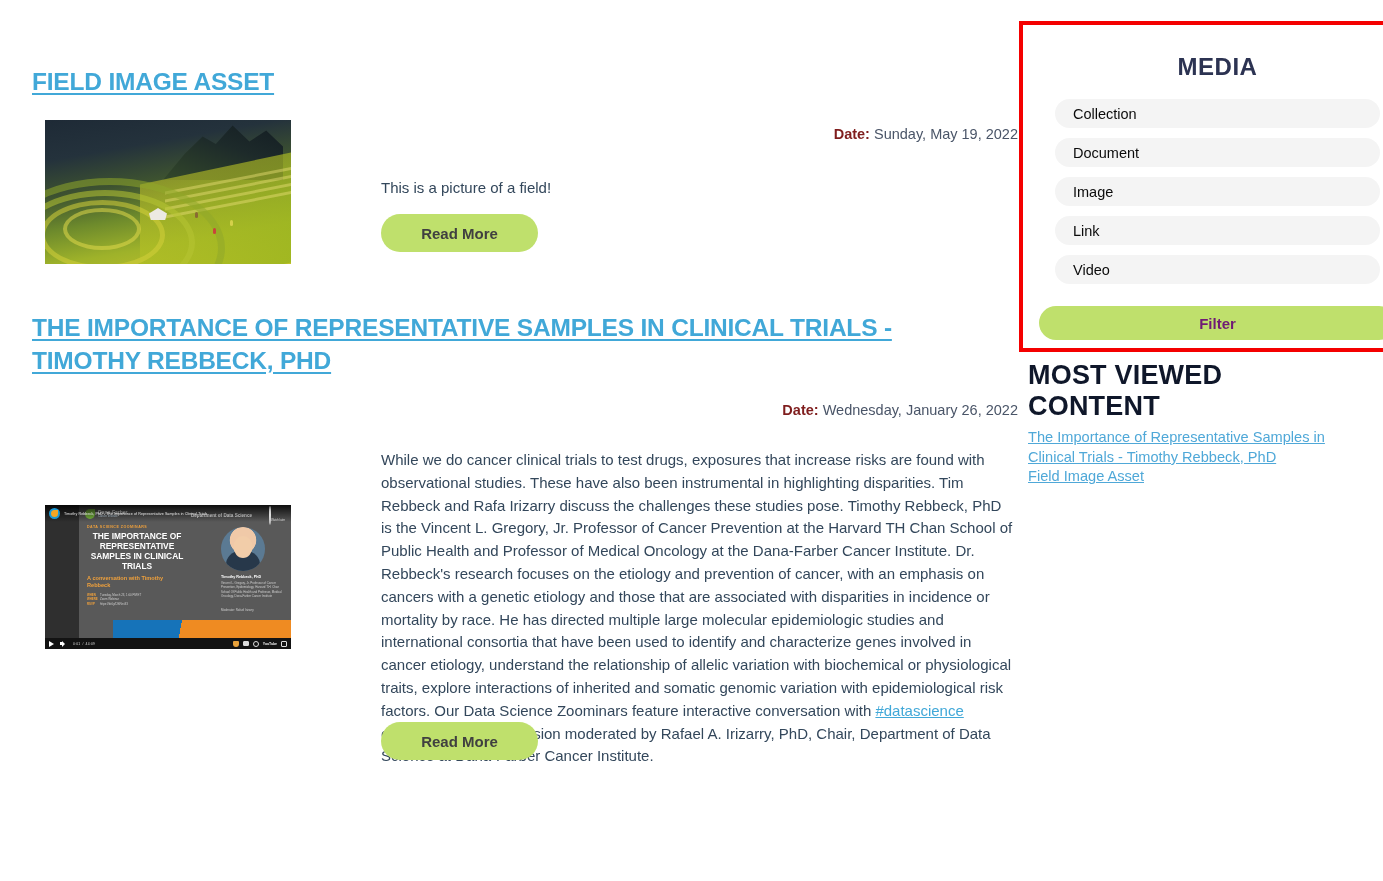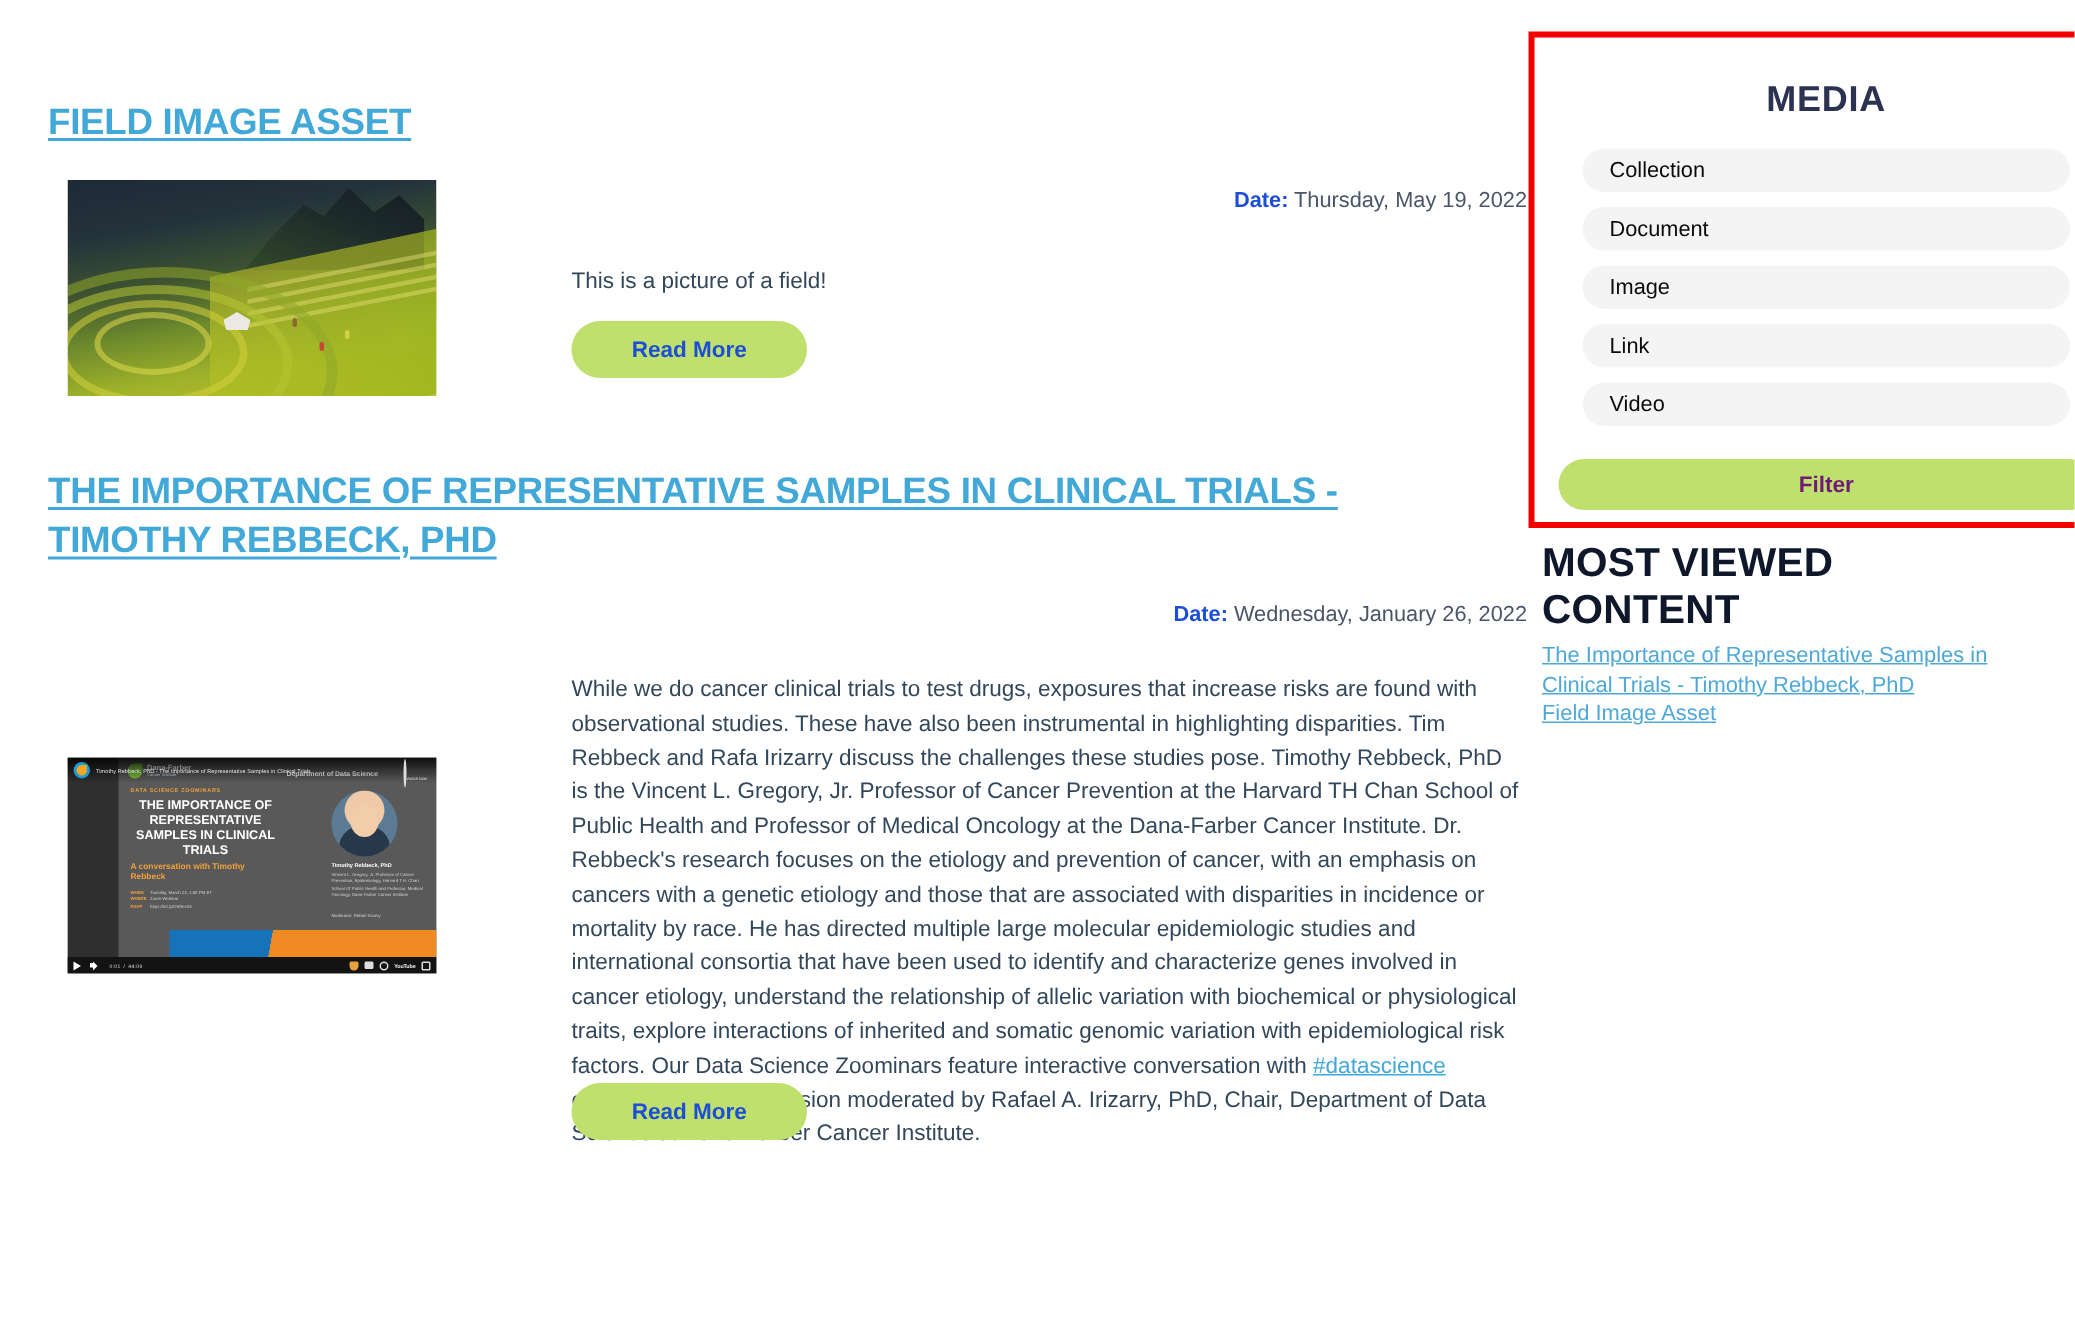--- a/index.html
+++ b/index.html
@@ -55,21 +55,21 @@
 
   .post-date {
     position: absolute;
     right: 2px;
     font-size: 14.5px;
     color: #4a5568;
     white-space: nowrap;
   }
   .post-date .lbl {
     font-weight: bold;
-    color: #1d4ed8;
+    color: #7f1d1d;
   }
 
   
   .thumb {
     position: absolute;
     left: 45px;
     width: 246px;
     height: 144px;
     overflow: hidden;
   }
@@ -254,21 +254,21 @@
   }
 
   .btn-read {
     position: absolute;
     left: 381px;
     width: 157px;
     height: 38px;
     border: none;
     border-radius: 22px;
     background: #bfe06c;
-    color: #1d4ed8;
+    color: #404040;
     font-family: "Liberation Sans", sans-serif;
     font-size: 15px;
     font-weight: bold;
     cursor: pointer;
   }
 
   
   .sidebar {
     position: absolute;
     left: 1018px;
@@ -348,21 +348,21 @@
 </head>
 <body>
 
 <div class="main-col">
 
   <article class="post post-1">
     <a class="post-title narrow">FIELD IMAGE ASSET</a>
 
     <div class="post-date" style="top:60px;">
       <span class="lbl">Date:</span>
-      <span>Thursday, May 19, 2022</span>
+      <span>Sunday, May 19, 2022</span>
     </div>
 
     <div class="thumb" style="top:54px;">
       <div class="field-img">
         <div class="mountain"></div>
         <div class="slope"></div>
         <div class="strip" style="top:58px;"></div>
         <div class="strip" style="top:66px;"></div>
         <div class="strip" style="top:74px;"></div>
         <div class="strip" style="top:82px;"></div>

